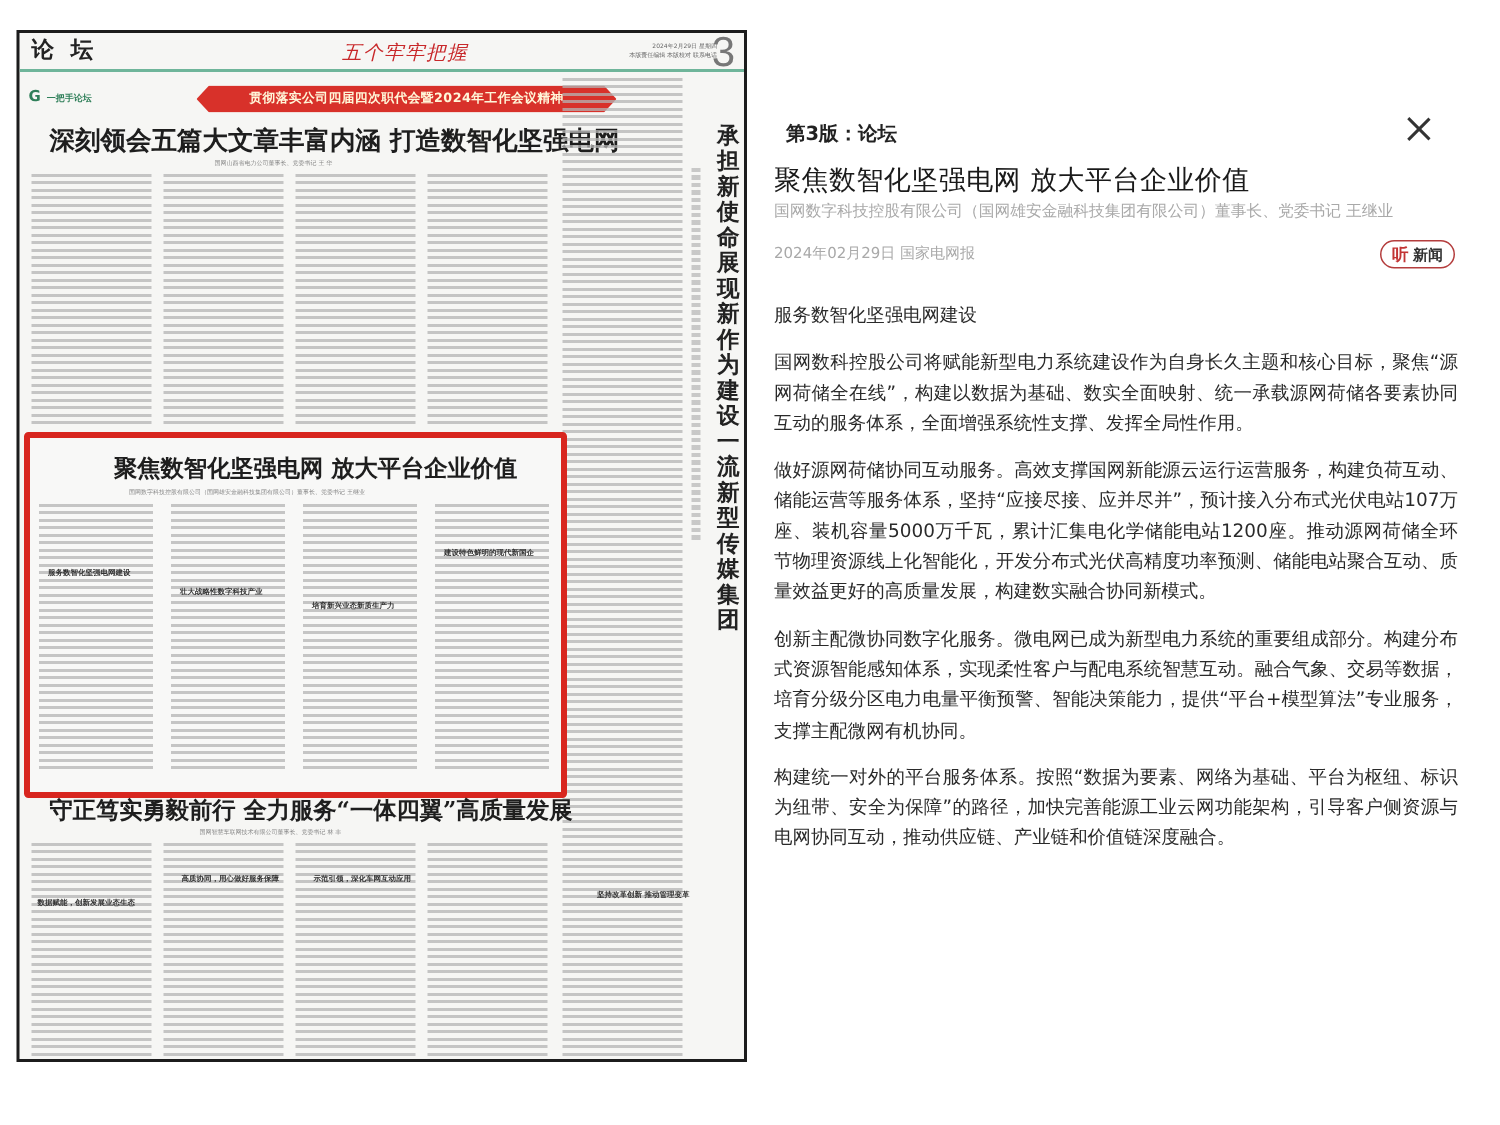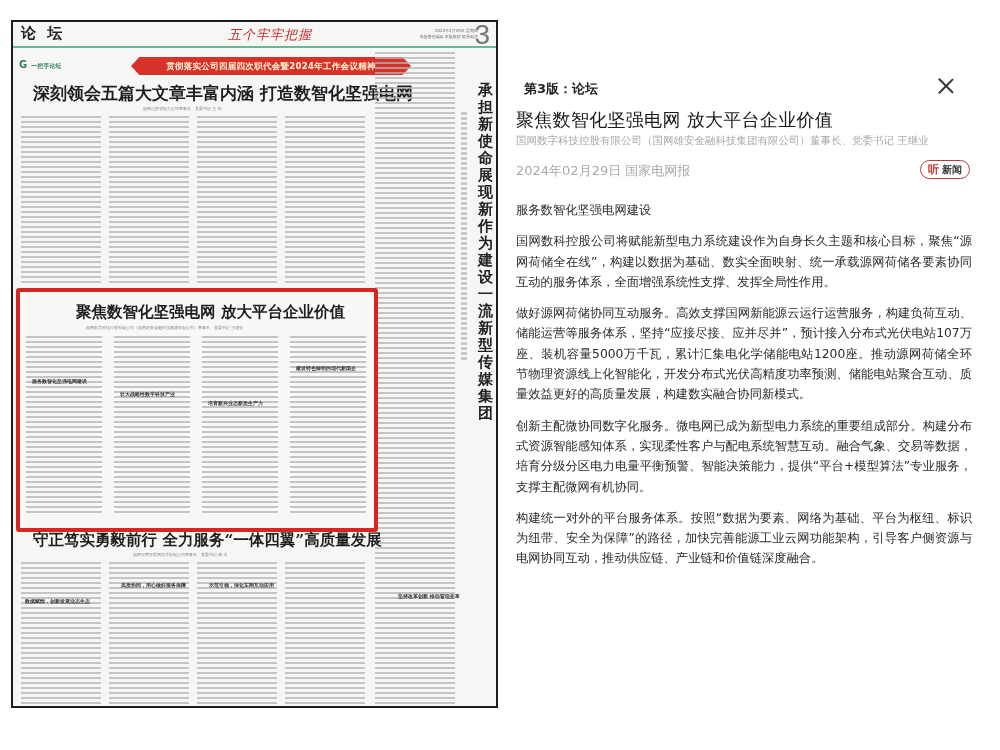--- a/index.html
+++ b/index.html
@@ -45,21 +45,21 @@
   
   .panel { position: absolute; left: 500px; top: 0; width: 500px; height: 750px; background: #ffffff; }
   .panel-edition { position: absolute; left: 24px; top: 80px; font-size: 13px; font-weight: bold; color: #222; }
   .close-btn { position: absolute; left: 935px; top: 76px; width: 22px; height: 22px; cursor: pointer; }
   .close-btn::before, .close-btn::after { content: ""; position: absolute; left: 10px; top: 0; width: 1.5px; height: 20px; background: #333; }
   .close-btn::before { transform: rotate(45deg); }
   .close-btn::after { transform: rotate(-45deg); }
 
   .art-title { position: absolute; left: 16px; top: 108px; font-size: 18px; color: #1a1a1a; letter-spacing: 0.3px; white-space: nowrap; }
   .art-author { position: absolute; left: 16px; top: 134px; font-size: 10.5px; color: #a9a9a9; white-space: nowrap; }
-  .art-date { position: absolute; left: 16px; top: 162px; font-size: 13px; color: #a9a9a9; white-space: nowrap; }
+  .art-date { position: absolute; left: 16px; top: 162px; font-size: 10px; color: #a9a9a9; white-space: nowrap; }
   .listen-btn {
     position: absolute; left: 920px; top: 160px; width: 50px; height: 19px;
     border: 1.5px solid #b43d3d; border-radius: 10px; background: #fff; display: flex; align-items: center; justify-content: center; gap: 3px;
     cursor: pointer;
   }
   .listen-btn .ting { color: #c23434; font-size: 11px; font-weight: bold; }
   .listen-btn .xw { color: #333; font-size: 10px; font-weight: bold; }
 
   .art-body { position: absolute; left: 516px; top: 200px; width: 456px; font-size: 12.3px; color: #2a2a2a; line-height: 20.3px; }
   .art-body p { margin-bottom: 11px; text-align: justify; }

